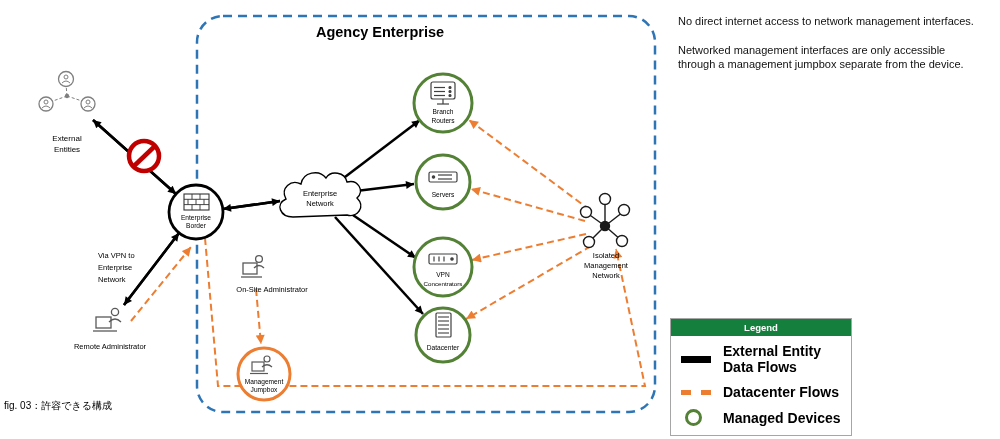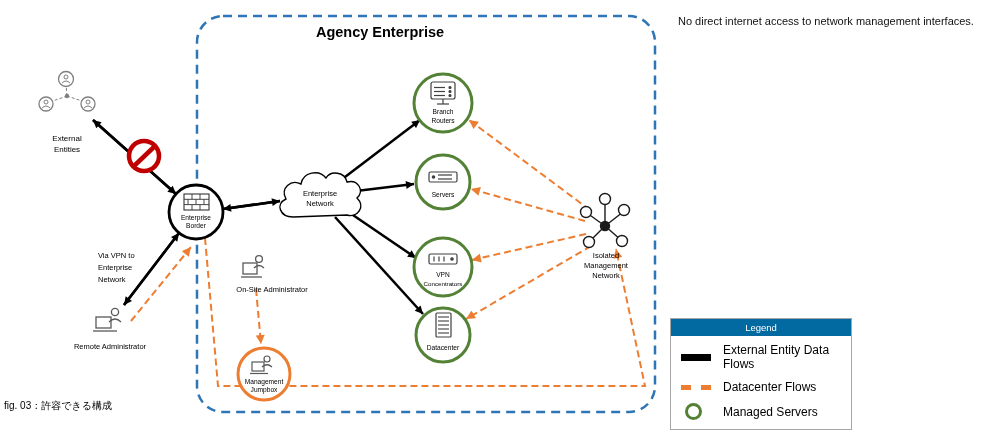--- a/index.html
+++ b/index.html
@@ -8,29 +8,29 @@
   .stage svg{position:absolute;left:0;top:0;}
   svg text{font-family:"Liberation Sans","DejaVu Sans",sans-serif;fill:#000;}
   .t-title{font-size:14.5px;font-weight:bold;}
   .t-node{font-size:7.5px;}
   .t-node-sm{font-size:6.6px;}
   .t-node-xs{font-size:6.2px;}
   .t-label{font-size:8px;}
   .notes{position:absolute;left:672px;top:14px;width:310px;font-size:11px;line-height:1.32;color:#111;}
   .notes p{margin:0 0 14px 6px;}
   .legend{position:absolute;left:670px;top:318px;width:182px;border:1px solid #a6a6a6;background:#fff;box-sizing:border-box;}
-  .legend-header{background:#0369a1;color:#fff;font-size:9.5px;font-weight:normal;text-align:center;padding:3px 0;}
+  .legend-header{background:#15803d;color:#fff;font-size:9.5px;font-weight:bold;text-align:center;padding:3px 0;}
   .legend-body{padding:7px 8px 9px 10px;}
   .legend-row{display:flex;align-items:center;margin:0 0 9px 0;}
   .legend-row:last-child{margin-bottom:0;}
   .legend-swatch{width:34px;display:flex;align-items:center;justify-content:flex-start;margin-right:8px;flex:0 0 34px;}
   .sw-black{width:30px;height:7px;background:#000;}
   .sw-orange{width:30px;height:0;border-top:5px dashed #ED7D31;}
   .sw-green{width:11px;height:11px;border:3px solid #538135;border-radius:50%;margin-left:4px;background:#fff;}
-  .legend-label{font-size:12px;color:#000;}
+  .legend-label{font-size:14px;color:#000;font-weight:bold;}
   .caption{position:absolute;left:4px;top:399px;font-size:10px;color:#000;}
 </style>
 </head>
 <body>
 
 <div class="stage">
 
 <svg width="1000" height="439" viewBox="0 0 1000 439">
   <defs>
     <marker id="arrowBlack" viewBox="0 0 10 10" refX="10" refY="5" markerWidth="9" markerHeight="8" orient="auto" markerUnits="userSpaceOnUse">
@@ -224,20 +224,21 @@
       <circle cx="605" cy="226" r="4.5" fill="#1a1a1a"></circle>
     </g>
     <text x="606" y="258" class="t-node" text-anchor="middle">Isolated</text>
     <text x="606" y="268" class="t-node" text-anchor="middle">Management</text>
     <text x="606" y="278" class="t-node" text-anchor="middle">Network</text>
   </g>
 </svg>
 
 <div class="notes">
   <p>No direct internet access to network management interfaces.</p>
+  <p>Networked management interfaces are only accessible through a management jumpbox separate from the device.</p>
 </div>
 
 <div class="legend">
   <div class="legend-header">Legend</div>
   <div class="legend-body">
     <div class="legend-row">
       <span class="legend-swatch">
             <span class="sw-black"></span>
           </span>
       <span class="legend-label">External Entity Data Flows</span>
@@ -245,20 +246,20 @@
     <div class="legend-row">
       <span class="legend-swatch">
             <span class="sw-orange"></span>
           </span>
       <span class="legend-label">Datacenter Flows</span>
     </div>
     <div class="legend-row">
       <span class="legend-swatch">
             <span class="sw-green"></span>
           </span>
-      <span class="legend-label">Managed Servers</span>
+      <span class="legend-label">Managed Devices</span>
     </div>
   </div>
 </div>
 
 <div class="caption">fig. 03：許容できる構成</div>
 
 </div>
 
 </body></html>

